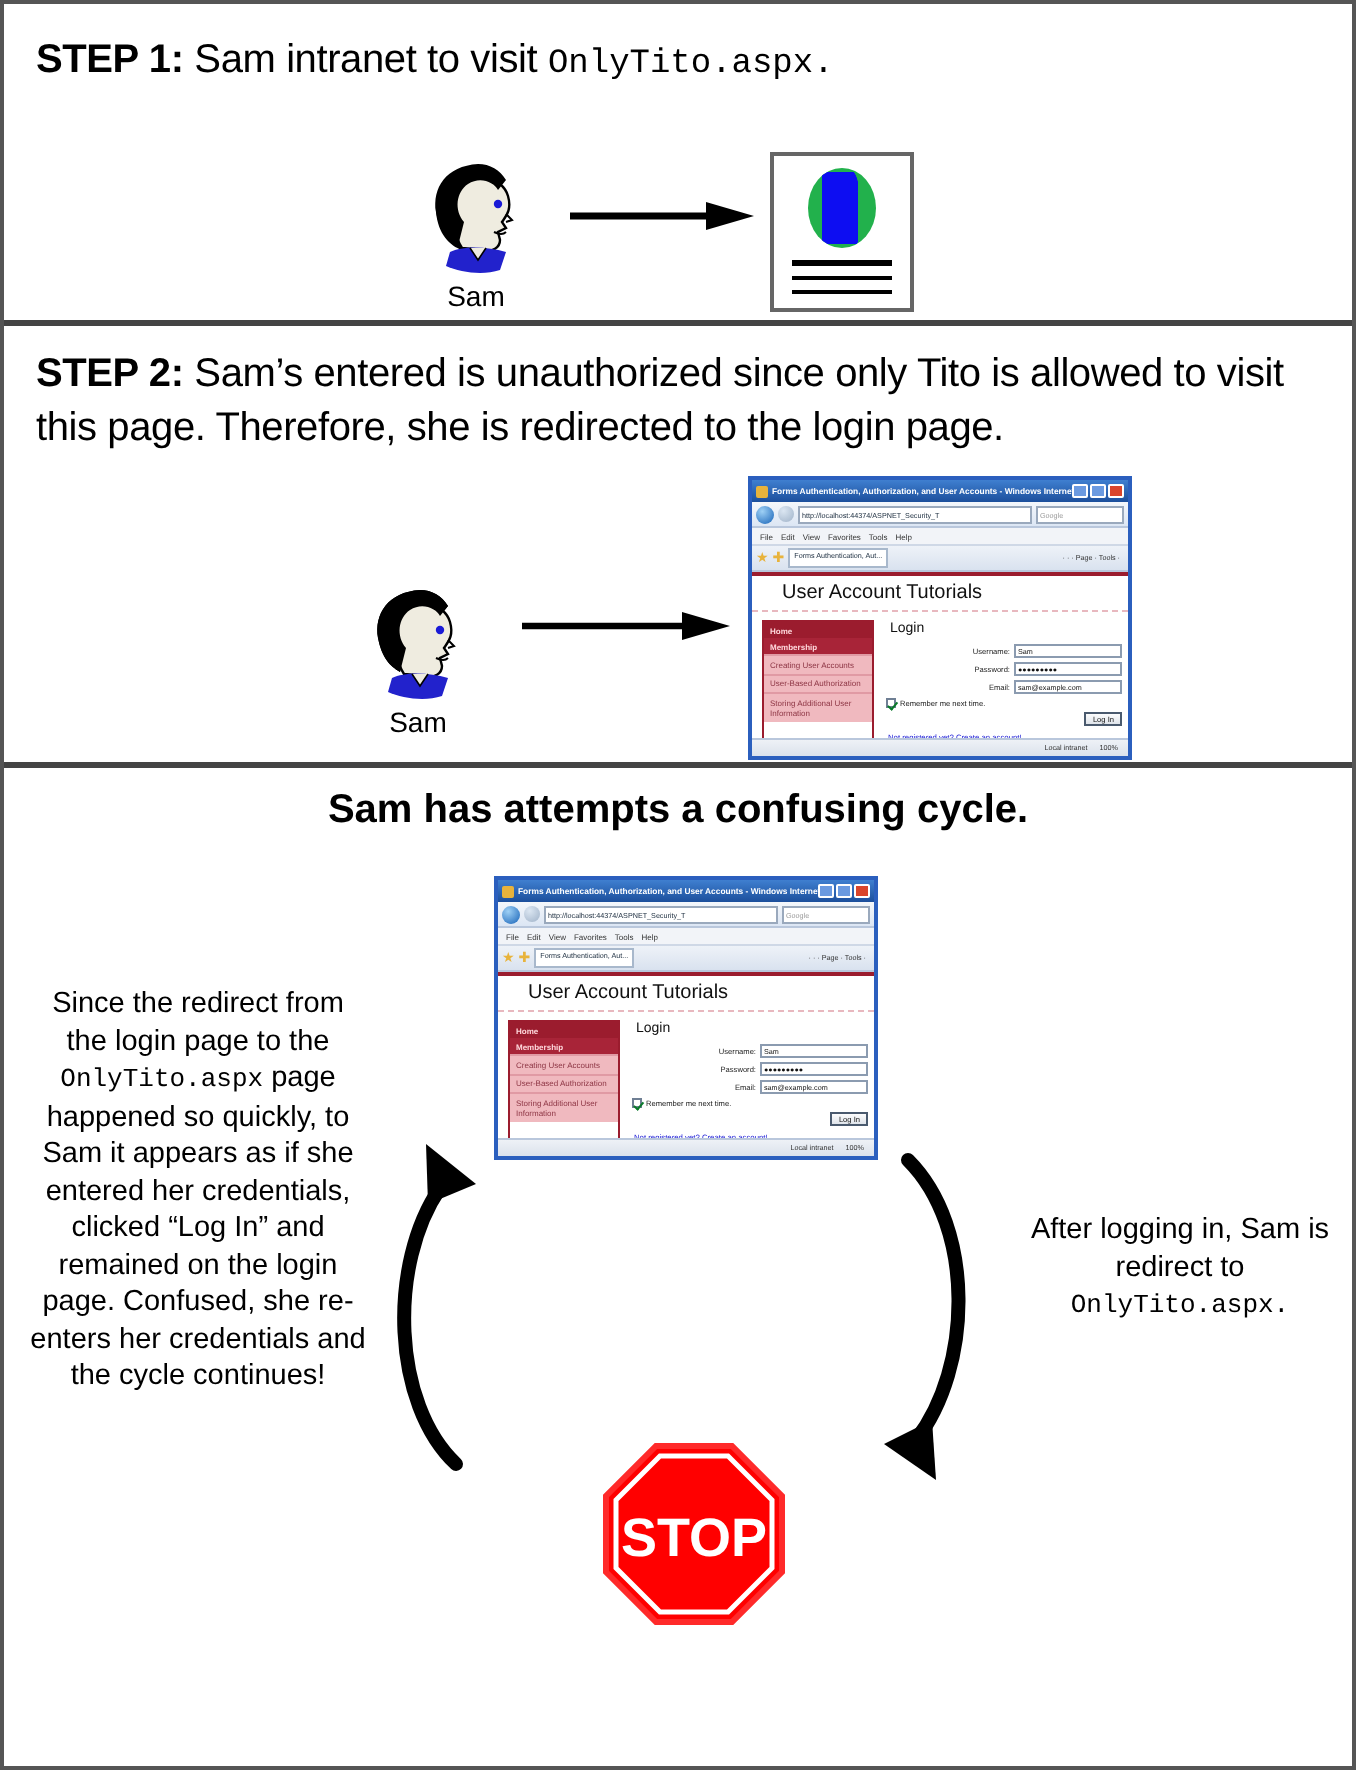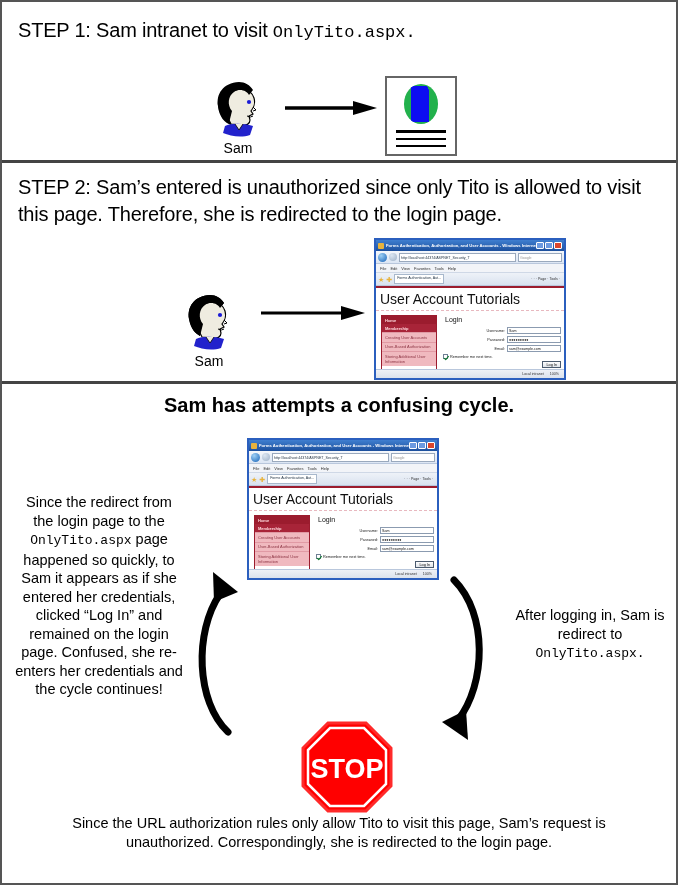--- a/index.html
+++ b/index.html
@@ -29,21 +29,21 @@
   #div2 { top: 379px; }
 
   
   .step-head {
     position: absolute;
     font-size: 20px;
     line-height: 27px;
     font-weight: normal;
     letter-spacing: -0.2px;
   }
-  .step-head .lbl { font-weight: normal; }
+  .step-head .lbl { font-weight: bold; }
   .mono {
     font-family: Liberation Mono, monospace;
     font-size: 17px;
     letter-spacing: 0px;
   }
   #step1-head { left: 16px; top: 15px; width: 650px; }
   #step2-head { left: 16px; top: 172px; width: 648px; }
 
   #cycle-title {
     position: absolute;
@@ -220,22 +220,22 @@
   }
 
   .bw-page {
     position: relative;
     background: #fff;
     height: 83px;
     border-top: 2px solid #9b1c2e;
     overflow: hidden;
   }
   .bw-page .site-title {
-    font-size: 14px;
-    padding: 3px 0 3px 4px;
+    font-size: 10px;
+    padding: 3px 0 3px 15px;
     color: #111;
     border-bottom: 1px dashed #e8b8bf;
   }
   .bw-body { display: flex; padding: 4px 3px 0 5px; gap: 6px; }
   .bw-side { width: 56px; border: 1px solid #9b1c2e; }
   .bw-side .s-head {
     background: #9b1c2e; color: #ffd9dd;
     font-size: 4px; padding: 1.5px 3px;
     font-weight: bold;
   }
@@ -574,15 +574,14 @@
   </div>
 
   <div id="stop-sign">
     <svg width="92" height="92" viewBox="0 0 92 92">
       <polygon points="27,2 65,2 90,27 90,65 65,90 27,90 2,65 2,27" fill="#ff0000" stroke="#ff2a2a" stroke-width="3"></polygon>
       <polygon points="29,7 63,7 85,29 85,63 63,85 29,85 7,63 7,29" fill="none" stroke="#ffffff" stroke-width="2.5"></polygon>
       <text x="46" y="57" text-anchor="middle" font-family="Liberation Sans, sans-serif" font-size="27" font-weight="bold" fill="#ffffff">STOP</text>
     </svg>
   </div>
 
-  <div id="cycle-bottom-text">Since the URL authorization rules only allow Tito to visit this page, Sam’s request is unauthorized. Correspondingly, she is redirected to the login page.</div>
 
 </div>
 
 </body></html>

